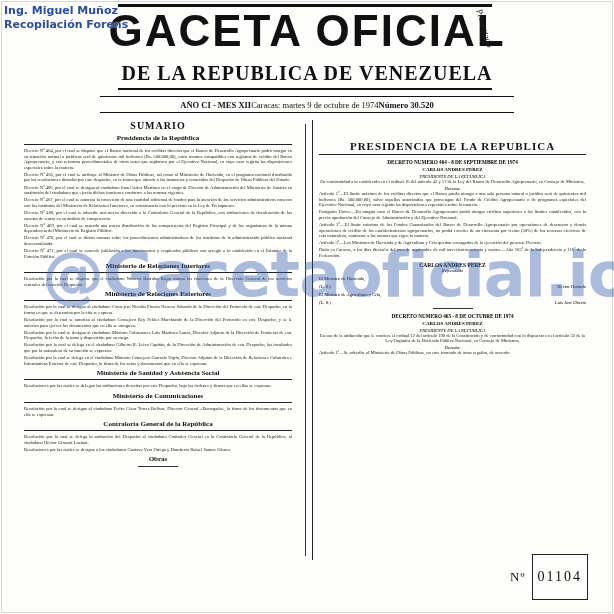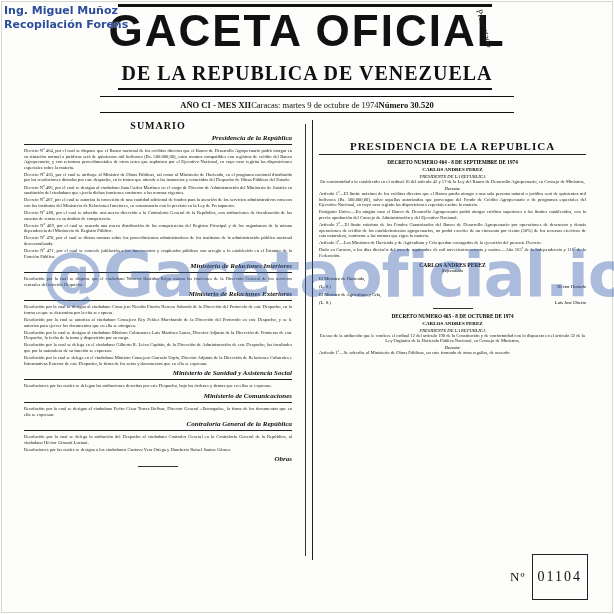--- a/index.html
+++ b/index.html
@@ -123,24 +123,23 @@
     text-align:center;
     font-weight:bold;
     font-size:10px;
     letter-spacing:1px;
     margin:0 0 2px 0;
     color:#111;
   }
   .colhead.right{font-size:11px;margin-top:20px;}
   .hr-thin{height:1px;background:#222;margin:2px 0 3px 0;}
   .section{
-    text-align:right;
+    text-align:center;
     font-size:7px;
     font-weight:bold;
-    font-style:italic;
     margin:3px 0 1px 0;
     color:#111;
   }
   .para{
     font-size:4.6px;
     line-height:5.6px;
     text-align:justify;
     color:#1a1a1a;
     margin:0 0 1.5px 0;
     font-family:"Liberation Serif", serif;

